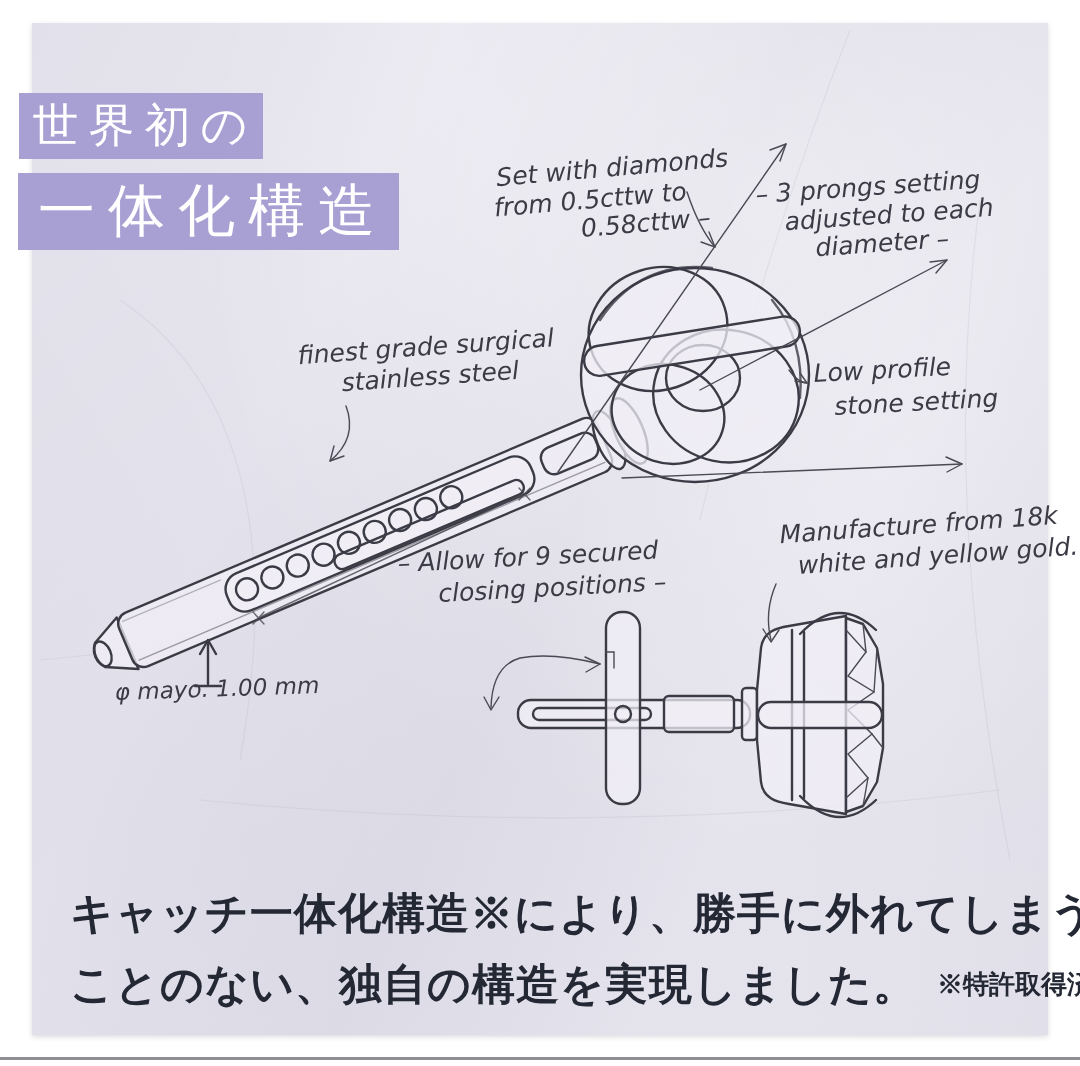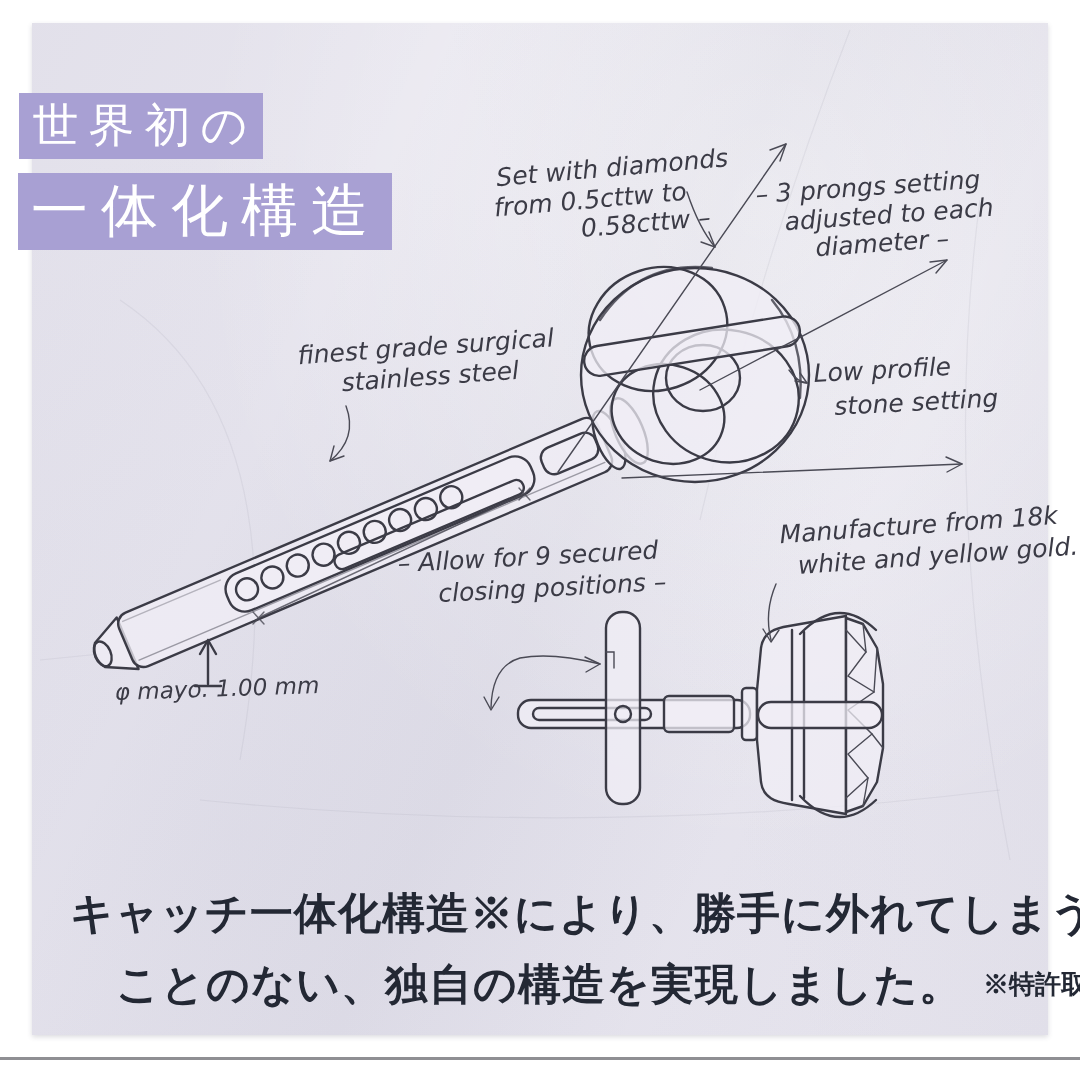--- a/index.html
+++ b/index.html
@@ -18,37 +18,37 @@
       radial-gradient(ellipse at 20% 80%, rgba(190,190,210,0.18), transparent 60%),
       #e7e5ee;
     box-shadow:0 2px 5px rgba(60,60,80,0.18);
   }
   .banner{
     position:absolute;background:#a8a0d3;color:#fff;
     display:flex;align-items:center;justify-content:center;
     font-family:"Liberation Serif", serif;font-weight:500;
   }
   .banner1{left:19px;top:93px;width:236px;height:66px;font-size:46px;letter-spacing:10px;padding-left:8px;}
-  .banner2{left:18px;top:173px;width:372px;height:77px;font-size:57px;letter-spacing:13px;padding-left:2px;}
+  .banner2{left:18px;top:173px;width:372px;height:77px;font-size:57px;letter-spacing:13px;padding-left:9px;}
   .sketch-svg{position:absolute;left:0;top:0;width:1080px;height:1066px;}
   .hand{
     font-family:"DejaVu Sans", sans-serif;font-style:italic;
     fill:#3b3b46;font-size:25px;
   }
   .hand.small{font-size:23px;}
   .ink{stroke:#3b3b46;fill:none;stroke-width:2.4;stroke-linecap:round;stroke-linejoin:round;}
   .ink-fill{stroke:#3b3b46;fill:rgba(240,238,246,0.75);stroke-width:2.4;stroke-linecap:round;stroke-linejoin:round;}
   .ink-thin{stroke:#4a4a55;fill:none;stroke-width:1.4;stroke-linecap:round;}
   .crease{stroke:#8a8aa0;stroke-width:1.2;opacity:0.12;fill:none;}
   .caption{
     position:absolute;left:70px;top:878px;width:960px;color:#232834;
     font-family:Liberation Serif, serif;font-weight:600;
     font-size:43px;letter-spacing:1px;line-height:71px;white-space:nowrap;
   }
-  .caption .row2{display:flex;align-items:center;margin-left:46px;}
+  .caption .row2{display:flex;align-items:center;}
   .caption .note{font-size:26px;letter-spacing:0;margin-left:20px;font-weight:600;}
   .bottom-line{position:absolute;left:0;top:1057px;width:1080px;height:3px;background:#8f8f93;}
 </style>
 </head>
 <body>
 
 <div class="paper"></div>
 
 <svg class="sketch-svg" viewBox="0 0 1080 1066" xmlns="http://www.w3.org/2000/svg">
 

